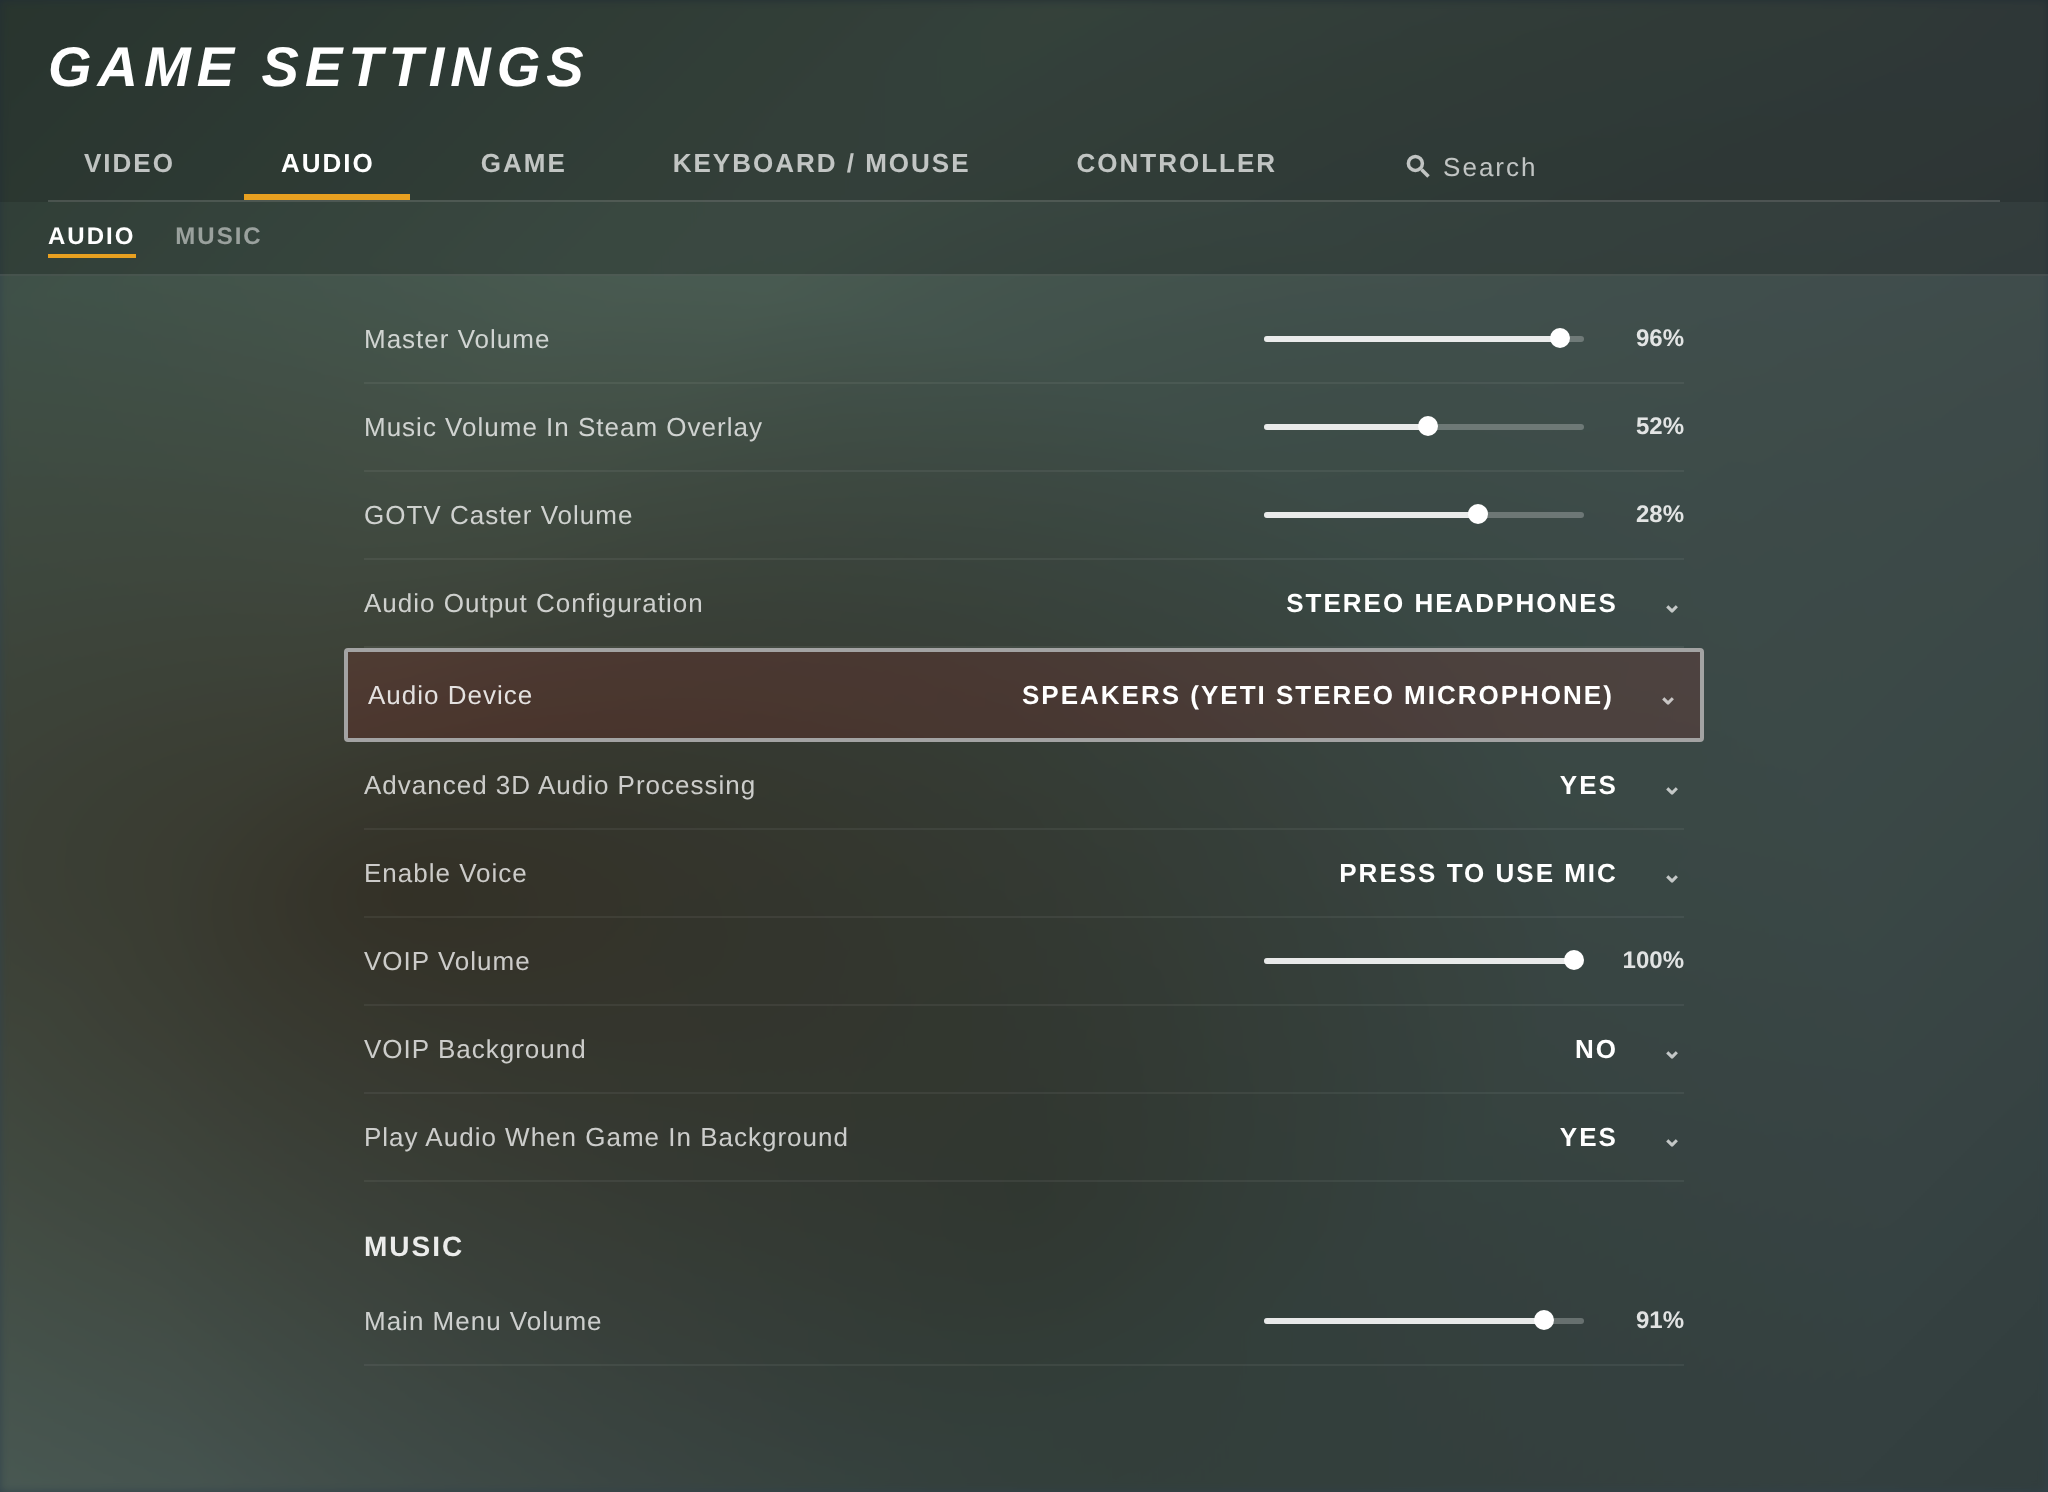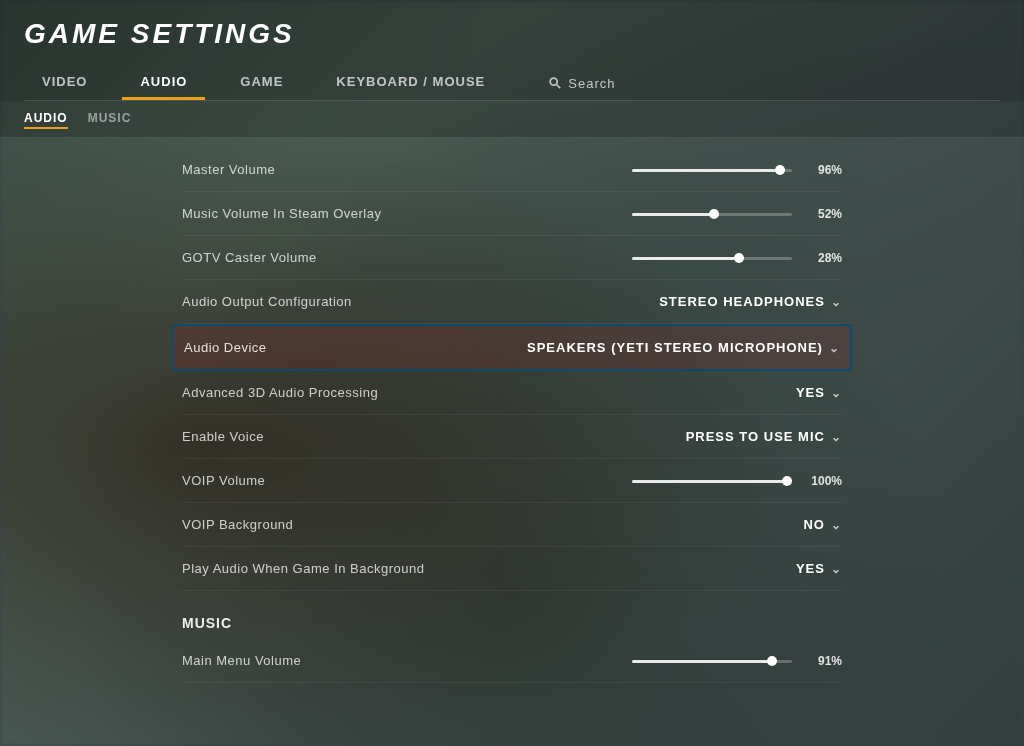--- a/index.html
+++ b/index.html
@@ -140,49 +140,49 @@
     .settings-area::-webkit-scrollbar-thumb { background: rgba(255,255,255,0.3); }
 
     .settings-list {
       max-width: 700px;
       margin: 0 auto;
       padding: 10px 20px;
     }
 
     .setting-row {
       display: flex;
-      align-items: flex-end;
+      align-items: flex-start;
       justify-content: space-between;
       padding: 14px 0;
       border-bottom: 1px solid rgba(255,255,255,0.06);
     }
 
     .setting-row.highlighted {
       background: rgba(180,30,30,0.15);
-      border: 2px solid #0c4a6e;
+      border: 2px solid #a3a3a3;
       border-radius: 2px;
       padding: 14px 10px;
       margin: 0 -10px;
     }
 
     .setting-label {
       color: rgba(255,255,255,0.75);
       font-size: 13px;
       font-weight: 400;
       letter-spacing: 0.5px;
     }
 
     .setting-row.highlighted .setting-label {
       color: rgba(255,255,255,0.85);
     }
 
     .setting-value {
       display: flex;
       align-items: center;
-      gap: 6px;
+      gap: 22px;
       color: #ffffff;
       font-size: 13px;
       font-weight: 700;
       letter-spacing: 1px;
       cursor: pointer;
     }
 
     .setting-value .chevron {
       color: rgba(255,255,255,0.7);
       font-size: 12px;
@@ -247,20 +247,21 @@
 <div class="content">
 
   <div class="header">
     <div class="page-title">GAME SETTINGS</div>
 
     <div class="nav-tabs">
       <div class="nav-tab">Video</div>
       <div class="nav-tab active">Audio</div>
       <div class="nav-tab">Game</div>
       <div class="nav-tab">Keyboard / Mouse</div>
+      <div class="nav-tab">Controller</div>
       <div class="nav-search">
         <svg class="search-icon-svg" viewBox="0 0 16 16">
           <circle cx="6.5" cy="6.5" r="4"></circle>
           <line x1="10" y1="10" x2="14" y2="14"></line>
         </svg>
         <span>Search</span>
       </div>
     </div>
   </div>
 

